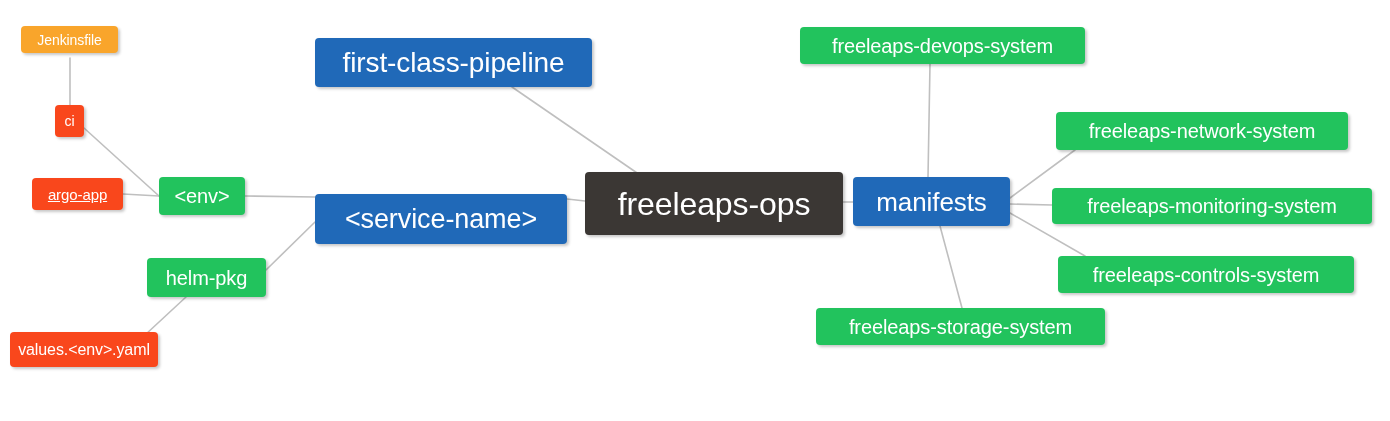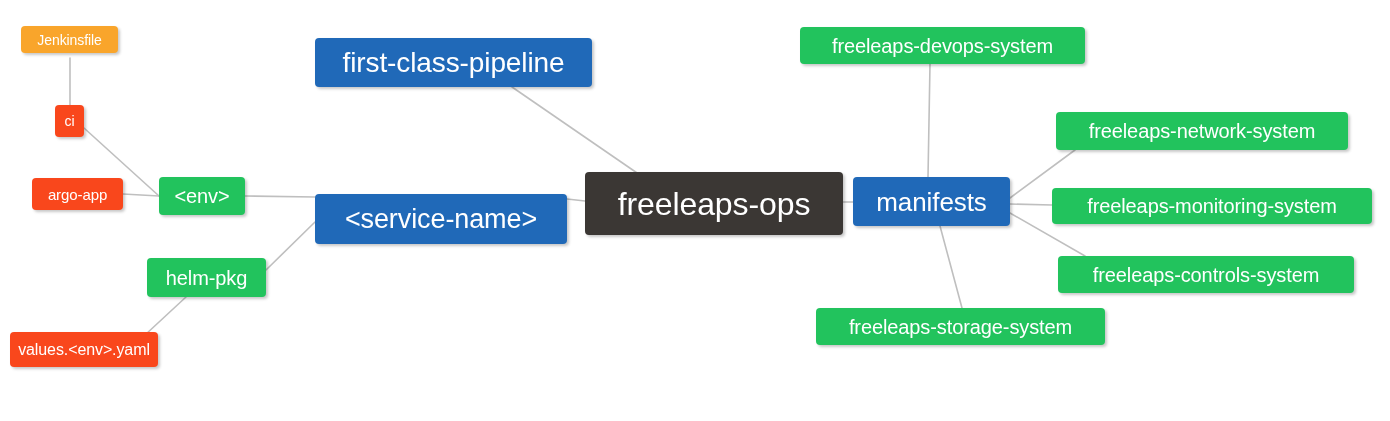--- a/index.html
+++ b/index.html
@@ -66,21 +66,21 @@
       <path d="M 1010 213 L 1085 256" stroke="#bfbfbf" stroke-width="1.6" fill="none" stroke-linecap="round"></path>
       <path d="M 940 226 L 962 308" stroke="#bfbfbf" stroke-width="1.6" fill="none" stroke-linecap="round"></path>
     </svg>
   <div id="node-layer">
       <div class="node" style="left: 21px; top: 26px; width: 97px; height: 27px; background: rgb(249, 165, 43); font-size: 14px;">
         <span class="node-label">Jenkinsfile</span>
       </div>
       <div class="node" style="left: 55px; top: 105px; width: 29px; height: 32px; background: rgb(249, 71, 28); font-size: 14px;">
         <span class="node-label">ci</span>
       </div>
-      <div class="node" style="left: 32px; top: 178px; width: 91px; height: 32px; background: rgb(249, 71, 28); font-size: 15px;">
+      <div class="node" style="left: 32px; top: 178px; width: 91px; height: 32px; background: rgb(249, 71, 28); font-size: 15px; text-decoration: underline;">
         <span class="node-label">argo-app</span>
       </div>
       <div class="node" style="left: 159px; top: 177px; width: 86px; height: 38px; background: rgb(34, 195, 93); font-size: 20px; text-align: center;">
         <span class="node-label">&lt;env&gt;</span>
       </div>
       <div class="node" style="left: 147px; top: 258px; width: 119px; height: 39px; background: rgb(34, 195, 93); font-size: 20px;">
         <span class="node-label">helm-pkg</span>
       </div>
       <div class="node" style="left: 10px; top: 332px; width: 148px; height: 35px; background: rgb(249, 71, 28); font-size: 16px;">
         <span class="node-label">values.&lt;env&gt;.yaml</span>

